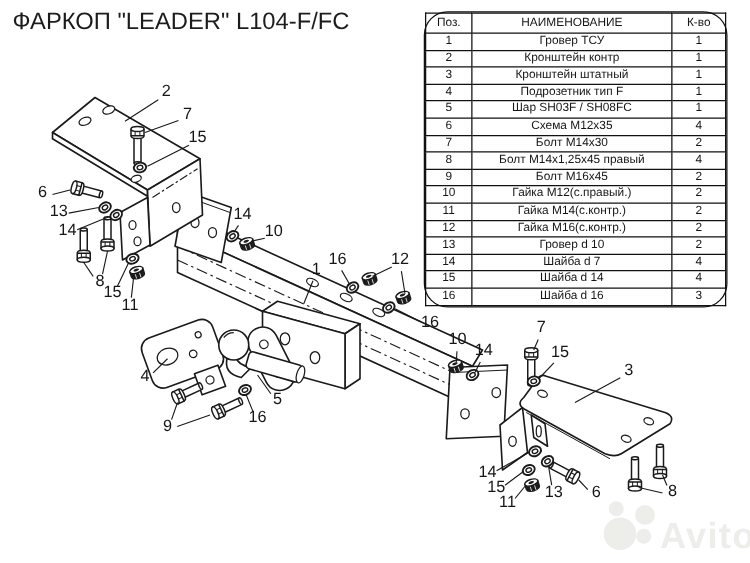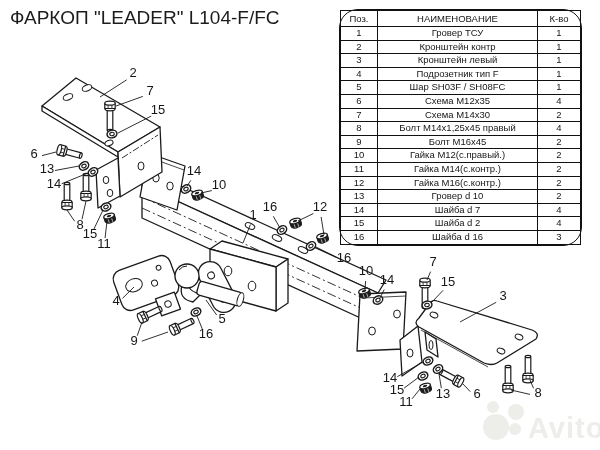--- a/index.html
+++ b/index.html
@@ -442,41 +442,41 @@
         <td>Гровер ТСУ</td>
         <td>1</td>
       </tr>
       <tr>
         <td>2</td>
         <td>Кронштейн контр</td>
         <td>1</td>
       </tr>
       <tr>
         <td>3</td>
-        <td>Кронштейн левый</td>
+        <td>Кронштейн штатный</td>
         <td>1</td>
       </tr>
       <tr>
         <td>4</td>
         <td>Подрозетник тип F</td>
         <td>1</td>
       </tr>
       <tr>
         <td>5</td>
         <td>Шар SH03F / SH08FC</td>
         <td>1</td>
       </tr>
       <tr>
         <td>6</td>
         <td>Схема М12х35</td>
         <td>4</td>
       </tr>
       <tr>
         <td>7</td>
-        <td>Схема М14х30</td>
+        <td>Болт М14х30</td>
         <td>2</td>
       </tr>
       <tr>
         <td>8</td>
         <td>Болт М14х1,25х45 правый</td>
         <td>4</td>
       </tr>
       <tr>
         <td>9</td>
         <td>Болт М16х45</td>
@@ -502,21 +502,21 @@
         <td>Гровер d 10</td>
         <td>2</td>
       </tr>
       <tr>
         <td>14</td>
         <td>Шайба d 7</td>
         <td>4</td>
       </tr>
       <tr>
         <td>15</td>
-        <td>Шайба d 2</td>
+        <td>Шайба d 14</td>
         <td>4</td>
       </tr>
       <tr>
         <td>16</td>
         <td>Шайба d 16</td>
         <td>3</td>
       </tr>
     </tbody>
 </table>
 

